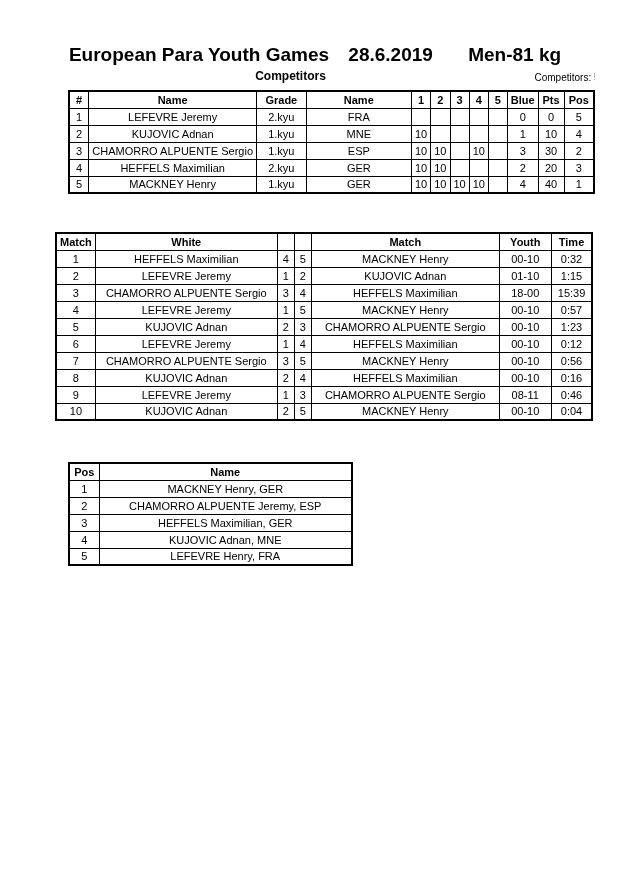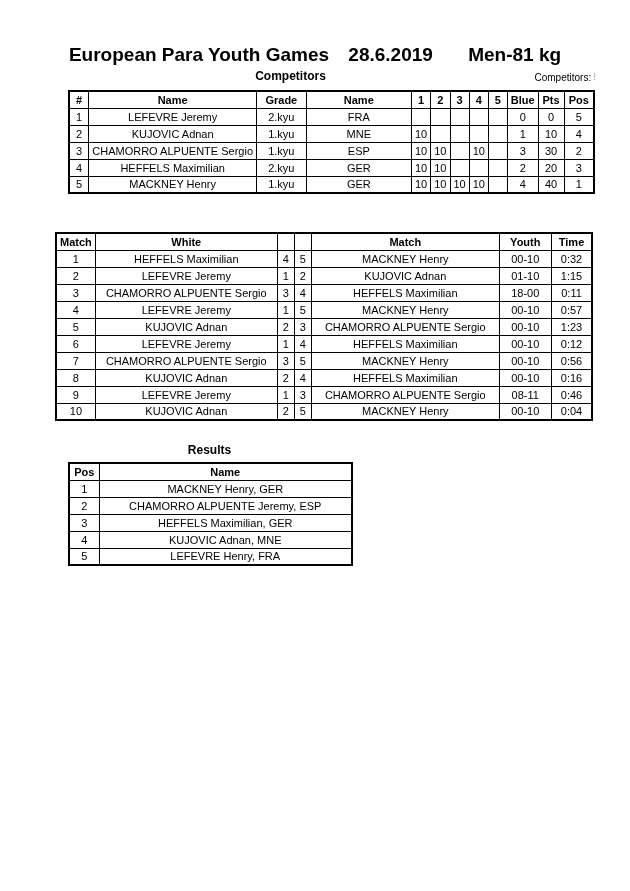--- a/index.html
+++ b/index.html
@@ -238,21 +238,21 @@
           <td class="c">1:15</td>
         </tr>
 
         <tr>
           <td class="c">3</td>
           <td class="l">CHAMORRO ALPUENTE Sergio</td>
           <td class="c">3</td>
           <td class="c">4</td>
           <td class="l">HEFFELS Maximilian</td>
           <td class="c">18-00</td>
-          <td class="c">0:11</td>
+          <td class="c">15:39</td>
         </tr>
 
         <tr>
           <td class="c">4</td>
           <td class="l">LEFEVRE Jeremy</td>
           <td class="c">1</td>
           <td class="c">5</td>
           <td class="l">MACKNEY Henry</td>
           <td class="c">00-10</td>
           <td class="c">0:57</td>
@@ -313,21 +313,20 @@
           <td class="l">KUJOVIC Adnan</td>
           <td class="c">2</td>
           <td class="c">5</td>
           <td class="l">MACKNEY Henry</td>
           <td class="c">00-10</td>
           <td class="c">0:04</td>
         </tr>
       </tbody>
   </table>
 
-  <div class="section-heading results-heading">Results</div>
 
   <table class="tbl results-table">
     <colgroup>
       <col style="width:30px">
         <col style="width:253px">
     </colgroup>
     <thead>
       <tr>
         <th>Pos</th>
         <th>Name</th>

